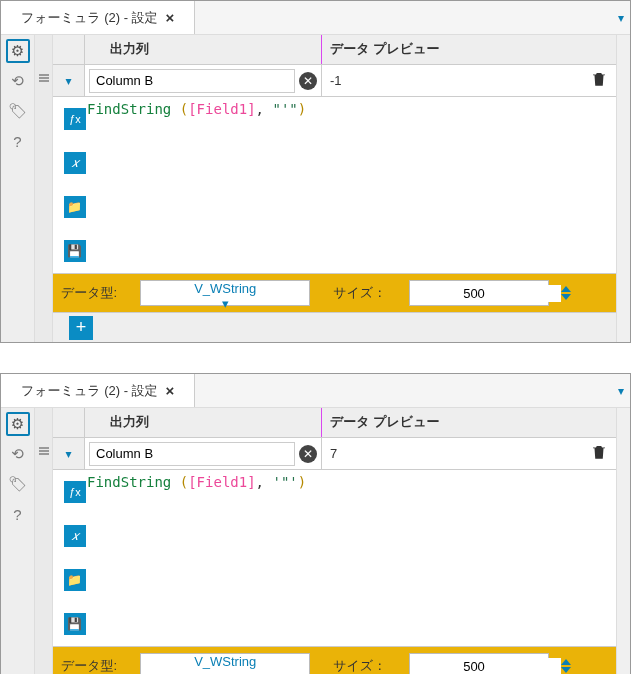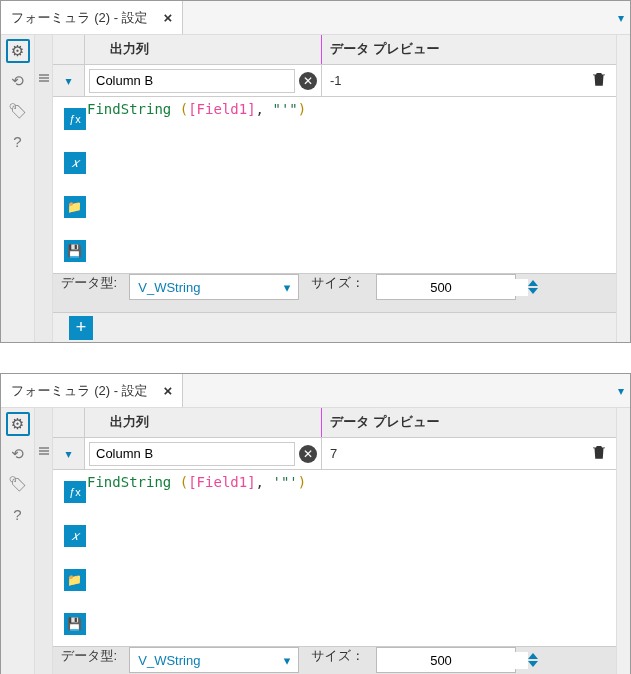--- a/index.html
+++ b/index.html
@@ -21,24 +21,24 @@
     justify-content: space-between;
     background: #f5f5f5;
     border-bottom: 1px solid #ddd;
     height: 34px;
     padding-right: 6px;
   }
   .tab {
     display: flex;
     align-items: center;
     height: 100%;
-    padding: 0 10px;
+    padding: 0 20px;
     background: #fff;
     border-right: 1px solid #ccc;
-    gap: 16px;
+    gap: 8px;
   }
   .tabclose { font-size: 15px; font-weight: bold; cursor: pointer; }
   .chev-down {
     font-size: 12px;
     color: #0a7fb5;
     cursor: pointer;
   }
   .body {
     display: flex;
   }
@@ -106,26 +106,26 @@
   .fx-bar .fxbtn.fx{font-style:normal;font-family:inherit;font-size:11px;}
   .expr {
     flex:1; padding:4px 10px; font-family:Consolas,monospace; font-size:14px;
     white-space:pre;
   }
   .expr .fn{color:#15803d;}
   .expr .br{color:#b58900;}
   .expr .fld{color:#ec4899;}
   .expr .str{color:#26734d;}
   .footer {
-    display:flex; height:38px; background:#e5e5e5; padding:0 8px; gap:12px;
+    display:flex; align-items:center; height:38px; background:#eab308; padding:0 8px; gap:23px;
   }
   .footer label{font-size:13px;}
   .select {
     display:flex;align-items:center;justify-content:space-between;
-    border:1px solid #bbb;background:#fff;height:26px;width:170px;padding:0 8px;cursor:pointer;color:#0a7fb5;font-size:13px;
+    border:1px solid #bbb;background:#fff;height:26px;width:170px;padding:0 8px;cursor:pointer;color:#0a7fb5;font-size:13px;flex-direction:column;
   }
   .spinwrap{display:flex;align-items:center;border:1px solid #bbb;background:#fff;height:26px;width:140px;padding:0 4px 0 8px;}
   .spinwrap input{border:none;outline:none;width:100px;font-size:13px;margin-left:43px;}
   .spinbtns{display:flex;flex-direction:column;}
   .spinbtns span{width:0;height:0;border-left:5px solid transparent;border-right:5px solid transparent;cursor:pointer;margin:1px 0;}
   .spinbtns .up{border-bottom:6px solid #0a7fb5;}
   .spinbtns .dn{border-top:6px solid #0a7fb5;}
   .addrow{height:30px;background:#eee;border-top:1px solid #ccc;display:flex;align-items:center;}
   .addrow .plus{width:24px;height:24px;margin:2px 0 2px 16px;background:#0a8cc4;color:#fff;display:flex;align-items:center;justify-content:center;font-size:18px;cursor:pointer;}
   .rscroll{width:14px;background:#f0f0f0;border-left:1px solid #ddd;}

